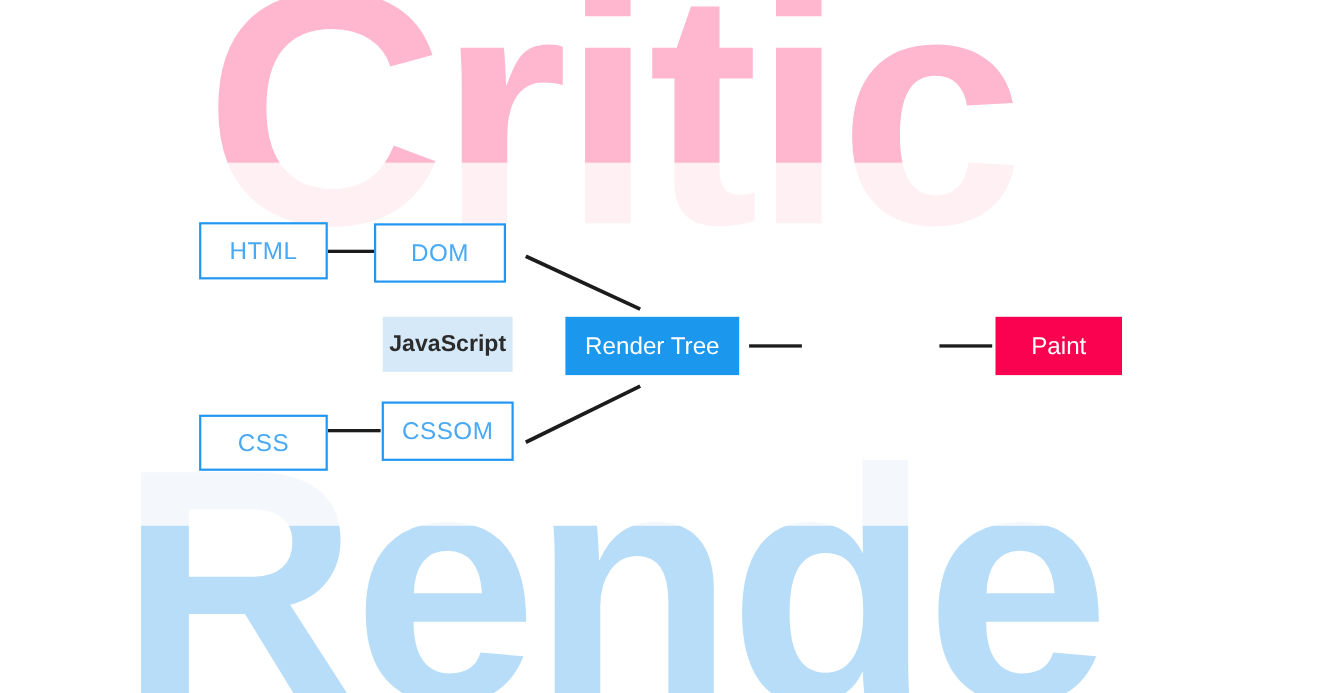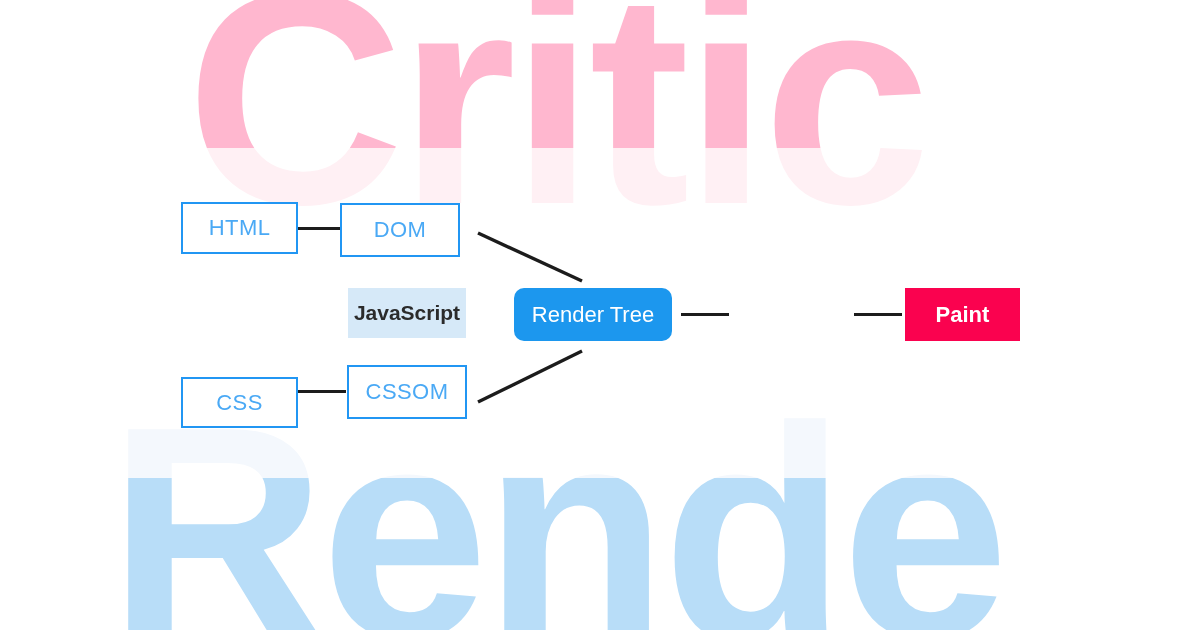--- a/index.html
+++ b/index.html
@@ -127,29 +127,28 @@
     font-size: 21px;
     font-weight: 700;
   }
 
   
   .node-solid {
     background: #1c97ee;
     color: #ffffff;
     font-size: 22px;
     font-weight: 400;
-    border-radius: 10px;
   }
 
   
   .node-accent {
     background: #fa024f;
     color: #ffffff;
     font-size: 22px;
-    font-weight: 700;
+    font-weight: 400;
   }
 
   
   .hline {
     position: absolute;
     height: 3px;
     background: #1c1c1c;
   }
 
   .diag {

